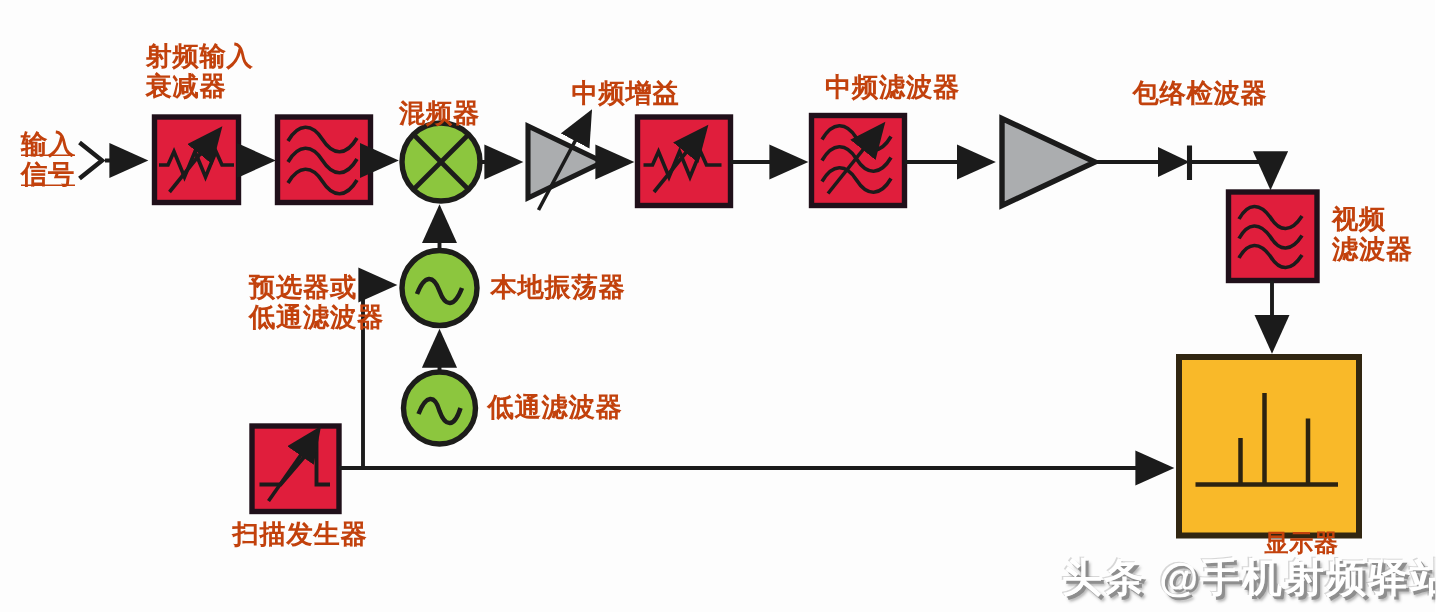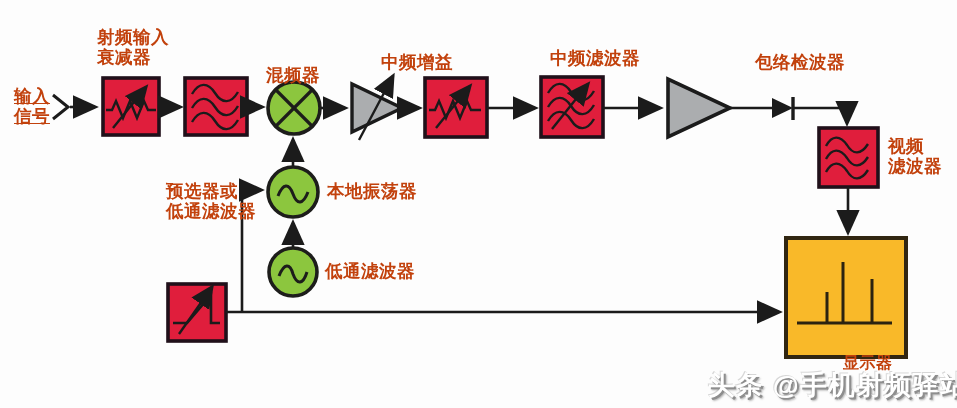--- a/index.html
+++ b/index.html
@@ -136,17 +136,18 @@
   <div class="label" style="left:166px;top:140px;margin-top:41px;">预选器或
 低通滤波器</div>
   <div class="label" style="left:266px;top:65px;">混频器</div>
   <div class="label" style="left:381px;top:52px;text-align:center;">中频增益</div>
   <div class="label" style="left:534px;top:48px;padding-left:16px;">中频滤波器</div>
   <div class="label" style="left:755px;top:52px;text-align:right;">包络检波器</div>
   <div class="label" style="left:888px;top:136px;">视频
 滤波器</div>
   <div class="label" style="left:327px;top:181px;">本地振荡器</div>
   <div class="label" style="left:325px;top:261px;">低通滤波器</div>
+  <div class="label" style="left:155px;top:346px;">扫描发生器</div>
   <div class="label small" style="left:843px;top:354px;">显示器</div>
 
   <div class="watermark">头条 @手机射频驿站</div>
 
 </div>
 
 </body></html>

